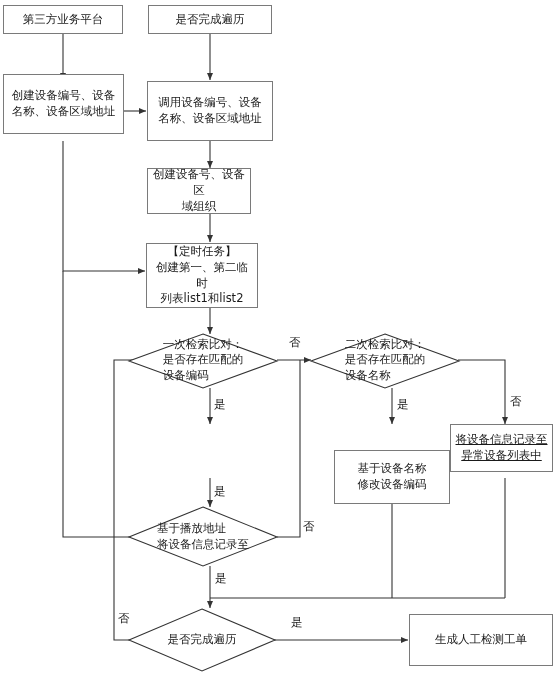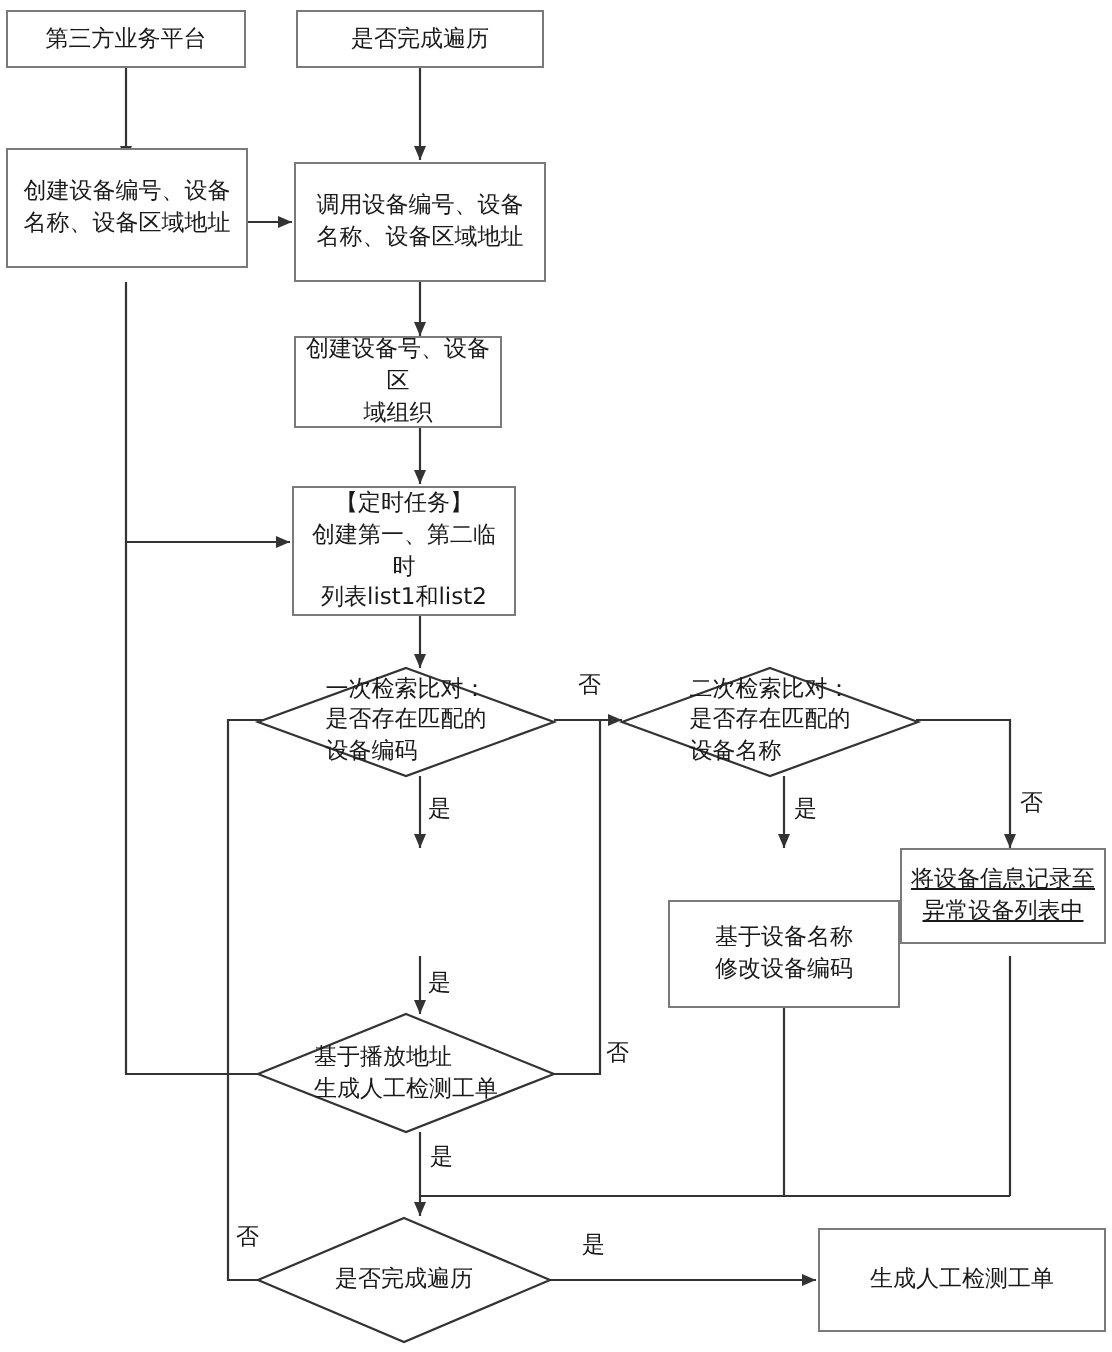--- a/index.html
+++ b/index.html
@@ -172,21 +172,21 @@
     <div class="diamond-label" style="margin-top:-1px;">二次检索比对：
 是否存在匹配的
 设备名称</div>
   </div>
 
   <div class="diamond-wrap" style="left:129px; top:507px; width:148px; height:59px;">
     <svg width="148" height="59" viewBox="0 0 148 59">
       <polygon points="74,0 148,30 74,59 0,30" fill="#ffffff" stroke="#333333" stroke-width="1.1"></polygon>
     </svg>
     <div class="diamond-label">基于播放地址
-生成人工检测工单</div>
+将设备信息记录至</div>
   </div>
 
   <div class="diamond-wrap" style="left:129px; top:609px; width:146px; height:62px;">
     <svg width="146" height="62" viewBox="0 0 146 62">
       <polygon points="73,0 146,31 73,62 0,31" fill="#ffffff" stroke="#333333" stroke-width="1.1"></polygon>
     </svg>
     <div class="diamond-label">是否完成遍历</div>
   </div>
 
   <span class="edge-label" style="left:288px; top:337px;">否</span>

